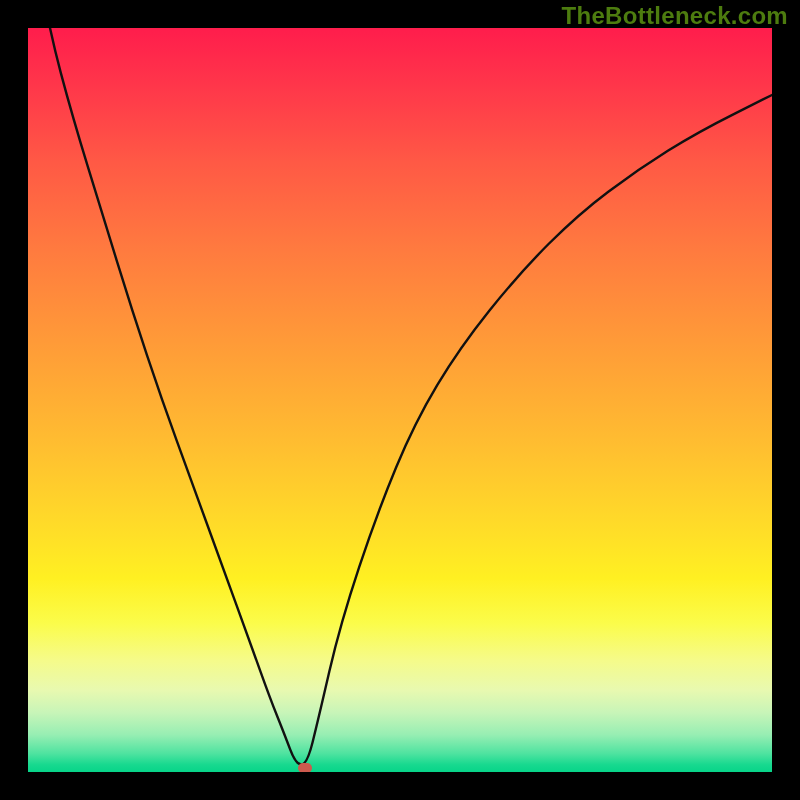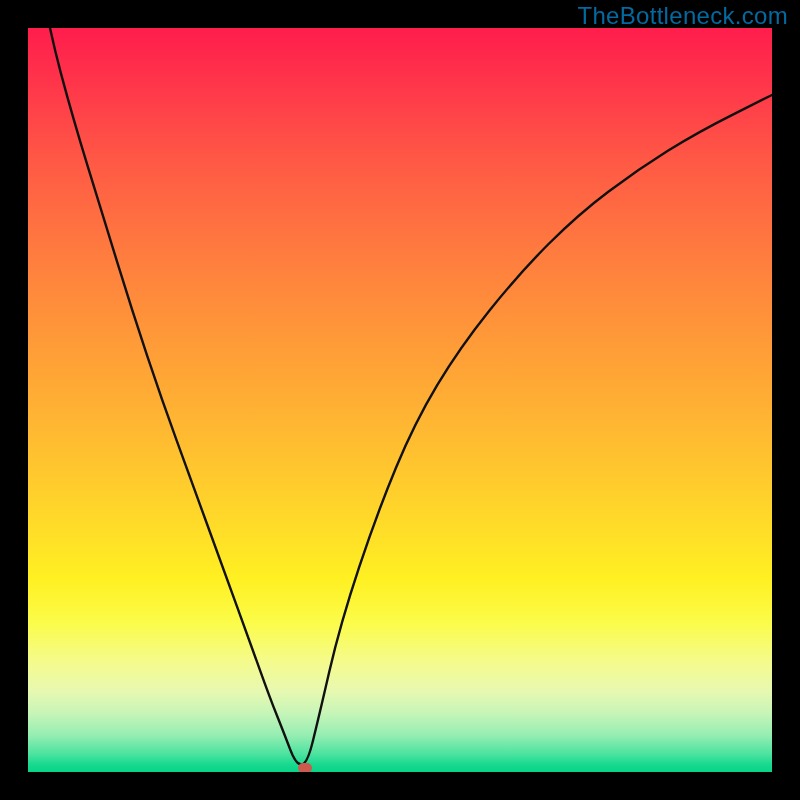--- a/index.html
+++ b/index.html
@@ -72,21 +72,21 @@
     border-radius: 5px;
     background: #cc5a4e;
     transform: translate(-50%, -50%);
     z-index: 5;
   }
 </style>
 </head>
 <body>
 
 <div class="frame">
-  <div class="watermark" style="color: #0369a1;">TheBottleneck.com</div>
+  <div class="watermark" style="color: #4d7c0f; font-weight: bold;">TheBottleneck.com</div>
 
   <div class="plot-area">
     <div class="gradient"></div>
 
     <svg class="curve" viewBox="0 0 744 744" preserveAspectRatio="none">
       <path d="M 0.00 -119.04 Q 0.00 -119.04 10.42 -59.52 Q 20.83 0.00 32.74 44.64 Q 44.64 89.28 59.52 137.64 Q 74.40 186.00 89.28 234.36 Q 104.16 282.72 119.04 327.36 Q 133.92 372.00 148.80 412.92 Q 163.68 453.84 178.56 494.76 Q 193.44 535.68 208.32 576.60 Q 223.20 617.52 232.50 643.56 Q 241.80 669.60 249.24 688.20 Q 256.68 706.80 262.26 721.68 Q 267.84 736.56 273.42 736.56 Q 279.00 736.56 284.58 714.24 Q 290.16 691.92 301.32 643.56 Q 312.48 595.20 331.08 539.40 Q 349.68 483.60 368.28 438.96 Q 386.88 394.32 409.20 357.12 Q 431.52 319.92 461.28 282.72 Q 491.04 245.52 520.80 215.76 Q 550.56 186.00 580.32 163.68 Q 610.08 141.36 639.84 122.76 Q 669.60 104.16 706.80 85.56 T 744.00 66.96" fill="none" stroke="#111111" stroke-width="2.4" stroke-linecap="round" stroke-linejoin="round"></path>
     </svg>
 
     <div class="marker" style="left: 276.768px; top: 740.28px; background: rgb(204, 90, 78);"></div>
   </div>

